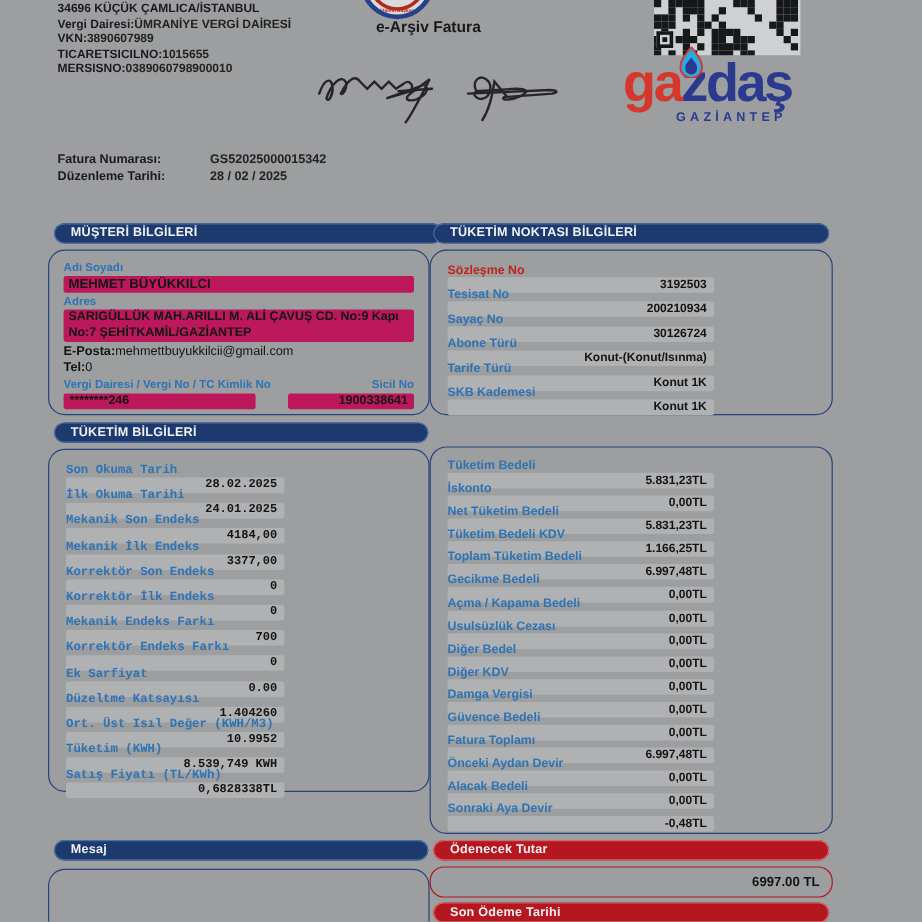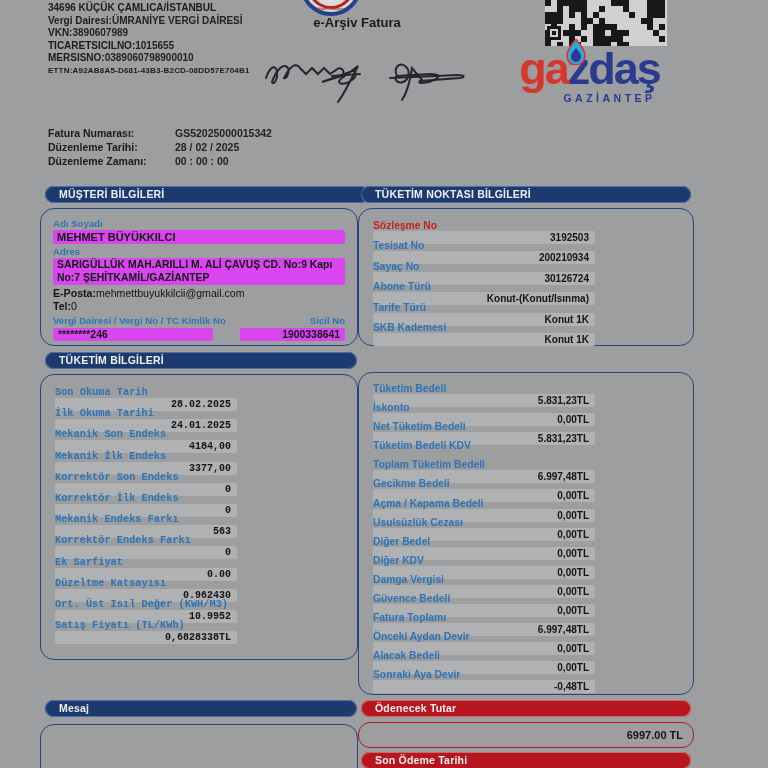--- a/index.html
+++ b/index.html
@@ -64,21 +64,21 @@
   #cp-box .kv-row{height:15px;margin-bottom:5.4px;}
   #cp-box .kv-value{width:222px;}
   #cons-box .kv-row{height:15px;margin-bottom:6.2px;font-family:Liberation Mono, monospace;}
   #cons-box .kv-value{width:182px;}
   #bill-box .kv-row{height:14.5px;margin-bottom:4.6px;}
   #bill-box .kv-value{width:222px;}
 
   
   #cust-box{padding:9px 12px 0 12px;}
   .sub-label{font-size:9.6px;font-weight:bold;color:#2e74b5;margin-bottom:1px;}
-  .pill{background:#d946ef;border-radius:2px;color:#141414;}
+  .pill{background:#be185d;border-radius:2px;color:#141414;}
   .cust-name{font-size:11px;font-weight:bold;padding:1px 4px;margin-bottom:2px;}
   .cust-addr{font-size:10.4px;font-weight:bold;line-height:12.6px;padding:1px 4px;margin-bottom:2px;}
   .cust-line{font-size:10.6px;color:#141414;margin-bottom:1px;}
   .cust-line b{font-weight:bold;}
   .cust-cols{display:flex;justify-content:space-between;margin-top:3px;}
   .cust-vals{display:flex;justify-content:space-between;margin-top:1px;}
   .cust-vals .pill{font-size:10.4px;font-weight:bold;padding:1px 5px;}
   .cust-vals .pill.left{width:150px;}
   .cust-vals .pill.right{width:95px;text-align:right;}
 
@@ -89,21 +89,20 @@
 </style>
 </head>
 <body>
 
 <div class="abs company-block">
   <div>34696 KÜÇÜK ÇAMLICA/İSTANBUL</div>
   <div><span>Vergi Dairesi:</span><span class="val">ÜMRANİYE VERGİ DAİRESİ</span></div>
   <div><span>VKN:</span><span class="val">3890607989</span></div>
   <div><span>TICARETSICILNO:</span><span class="val">1015655</span></div>
   <div><span>MERSISNO:</span><span class="val">0389060798900010</span></div>
-  <div class="ettn"><span>ETTN:</span><span>A92AB8A5-D681-43B3-B2CD-08DD57E704B1</span></div>
 </div>
 
 <div class="abs seal">
   <div class="seal-inner"></div>
   <div class="seal-text">İdaresi Başkan</div>
 </div>
 
 <div class="abs doc-type">e-Arşiv Fatura</div>
 
 <svg class="abs sig-svg" width="215" height="58" viewBox="0 0 215 58">
@@ -290,24 +289,20 @@
 </div>
 
 <div class="abs meta-block" id="meta-block">
     <div class="meta-row">
       <span class="ml">Fatura Numarası:</span>
       <span class="mv">GS52025000015342</span>
     </div>
     <div class="meta-row">
       <span class="ml">Düzenleme Tarihi:</span>
       <span class="mv">28 / 02 / 2025</span>
-    </div>
-    <div class="meta-row">
-      <span class="ml">Düzenleme Zamanı:</span>
-      <span class="mv">00 : 00 : 00</span>
     </div>
   </div>
 
 <div class="abs bar bar-navy" style="left:45px;top:186px;width:324px;">MÜŞTERİ BİLGİLERİ</div>
 <div class="abs bar bar-navy" style="left:361px;top:186px;width:330px;">TÜKETİM NOKTASI BİLGİLERİ</div>
 <div class="abs bar bar-navy" style="left:45px;top:352px;width:312px;">TÜKETİM BİLGİLERİ</div>
 <div class="abs bar bar-navy" style="left:45px;top:700px;width:312px;">Mesaj</div>
 <div class="abs bar bar-red" style="left:361px;top:700px;width:330px;">Ödenecek Tutar</div>
 <div class="abs bar bar-red" style="left:361px;top:752px;width:330px;">Son Ödeme Tarihi</div>
 
@@ -375,59 +370,64 @@
     <div class="kv-row">
       <span class="kv-label">Korrektör Son Endeks</span>
       <span class="kv-value">0</span>
     </div>
     <div class="kv-row">
       <span class="kv-label">Korrektör İlk Endeks</span>
       <span class="kv-value">0</span>
     </div>
     <div class="kv-row">
       <span class="kv-label">Mekanik Endeks Farkı</span>
-      <span class="kv-value">563</span>
+      <span class="kv-value">700</span>
     </div>
     <div class="kv-row">
       <span class="kv-label">Korrektör Endeks Farkı</span>
       <span class="kv-value">0</span>
     </div>
     <div class="kv-row">
       <span class="kv-label">Ek Sarfiyat</span>
       <span class="kv-value">0.00</span>
     </div>
     <div class="kv-row">
       <span class="kv-label">Düzeltme Katsayısı</span>
-      <span class="kv-value">0.962430</span>
+      <span class="kv-value">1.404260</span>
     </div>
     <div class="kv-row">
       <span class="kv-label">Ort. Üst Isıl Değer (KWH/M3)</span>
       <span class="kv-value">10.9952</span>
     </div>
     <div class="kv-row">
+      <span class="kv-label">Tüketim (KWH)</span>
+      <span class="kv-value">8.539,749 KWH</span>
+    </div>
+    <div class="kv-row">
       <span class="kv-label">Satış Fiyatı (TL/KWh)</span>
       <span class="kv-value">0,6828338TL</span>
     </div>
   </div>
 
 <div class="abs box" id="bill-box" style="left:358px;top:372px;width:336px;height:323px;padding:10px 0 0 14px;">
     <div class="kv-row">
       <span class="kv-label">Tüketim Bedeli</span>
       <span class="kv-value">5.831,23TL</span>
     </div>
     <div class="kv-row">
       <span class="kv-label">İskonto</span>
       <span class="kv-value">0,00TL</span>
     </div>
     <div class="kv-row">
       <span class="kv-label">Net Tüketim Bedeli</span>
       <span class="kv-value">5.831,23TL</span>
     </div>
     <div class="kv-row">
       <span class="kv-label">Tüketim Bedeli KDV</span>
+      <span class="kv-value">1.166,25TL</span>
     </div>
     <div class="kv-row">
       <span class="kv-label">Toplam Tüketim Bedeli</span>
       <span class="kv-value">6.997,48TL</span>
     </div>
     <div class="kv-row">
       <span class="kv-label">Gecikme Bedeli</span>
       <span class="kv-value">0,00TL</span>
     </div>
     <div class="kv-row">

